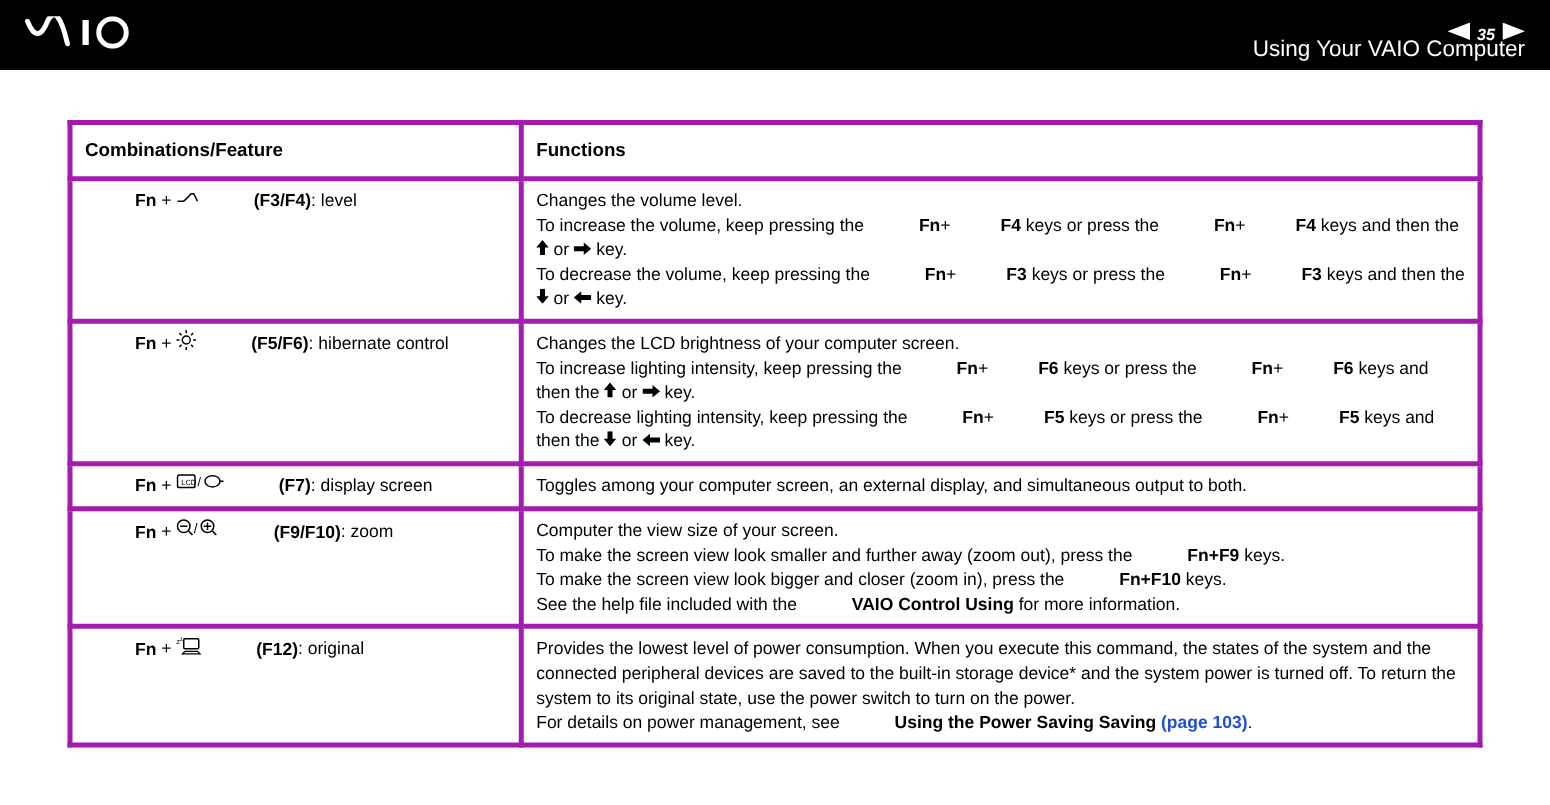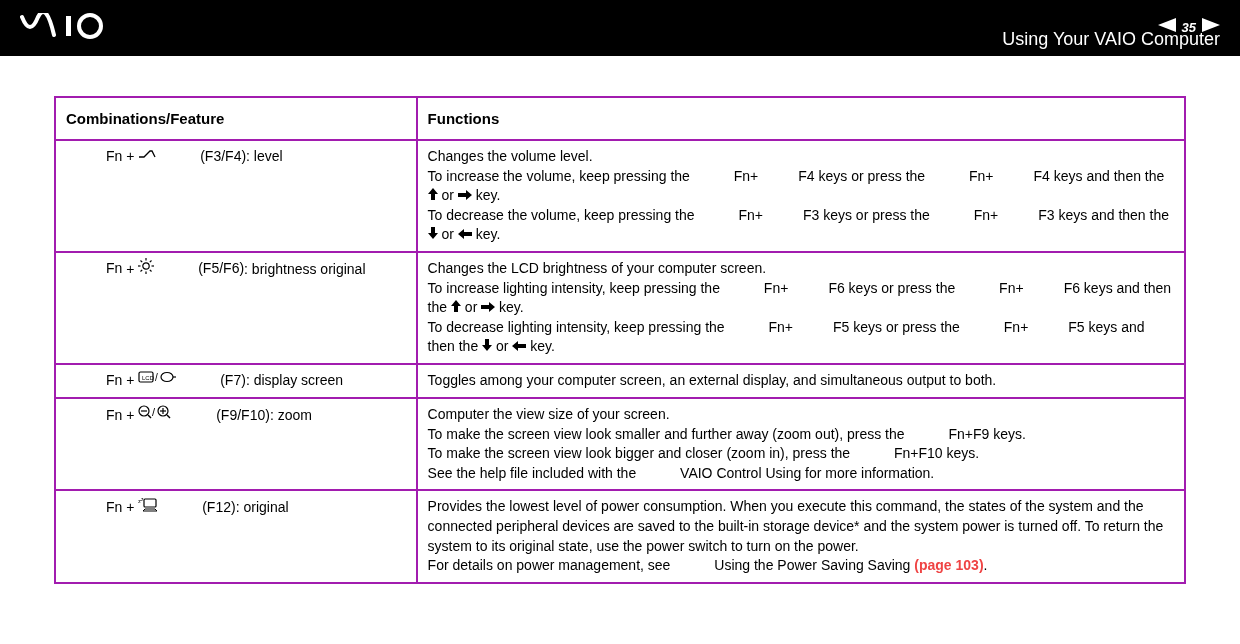--- a/index.html
+++ b/index.html
@@ -45,46 +45,46 @@
     .content {
       padding: 40px 54px 0 54px;
     }
     table {
       width: 100%;
       border-collapse: collapse;
       border: 1.5px solid #000;
       font-size: 14px;
     }
     th, td {
-      border: 2px solid #a21caf;
+      border: 4px solid #a21caf;
       padding: 6px 10px;
       vertical-align: top;
       text-align: left;
       line-height: 1.4;
     }
     th {
       font-size: 15px;
       font-weight: bold;
       padding: 10px;
     }
     col.col1 { width: 32%; }
     col.col2 { width: 68%; }
-    .fn { font-weight: normal; padding-left: 40px; }
+    .fn { font-weight: bold; padding-left: 40px; }
     .arrow-glyph {
       display: inline-block;
       font-size: 13px;
       font-weight: bold;
     }
     .icon-inline {
       display: inline-block;
       vertical-align: middle;
       position: relative;
       top: -1px;
     }
-    .link { color: #ef4444; font-weight: bold; }
+    .link { color: #1d4ed8; font-weight: bold; }
     .nav-tri-left, .nav-tri-right { display:inline-block; }
   </style>
 </head>
 <body>
 
 <div class="header">
   <span class="logo">
     <svg width="110" height="26" viewBox="0 0 110 26">
       <path d="M 2 4 Q 10 24 18 4 Q 26 -12 34 22" stroke="#fff" stroke-width="4" fill="none" stroke-linecap="round"></path>
       <rect x="46" y="3" width="5" height="20" fill="#fff"></rect>
@@ -144,21 +144,21 @@
                 <g stroke="#000" stroke-width="1.2">
                   <line x1="8" y1="0" x2="8" y2="2.5"></line>
                   <line x1="8" y1="13.5" x2="8" y2="16"></line>
                   <line x1="0" y1="8" x2="2.5" y2="8"></line>
                   <line x1="13.5" y1="8" x2="16" y2="8"></line>
                   <line x1="2.5" y1="2.5" x2="4.2" y2="4.2"></line>
                   <line x1="11.8" y1="11.8" x2="13.5" y2="13.5"></line>
                   <line x1="2.5" y1="13.5" x2="4.2" y2="11.8"></line>
                   <line x1="11.8" y1="4.2" x2="13.5" y2="2.5"></line>
                 </g>
-              </svg></span><span class="fn"> (F5/F6)</span><span>: brightness original</span></td>
+              </svg></span><span class="fn"> (F5/F6)</span><span>: hibernate control</span></td>
           <td>
             <div>Changes the LCD brightness of your computer screen.</div>
             <div>To increase lighting intensity, keep pressing the <span class="fn">Fn</span>+<span class="fn">F6</span> keys or press the <span class="fn">Fn</span>+<span class="fn">F6</span> keys and then the <span class="arrow-glyph"><svg width="10" height="12" viewBox="0 0 10 12">
                   <polygon points="5,0 10,6 7,6 7,12 3,12 3,6 0,6" fill="#000"></polygon>
                 </svg></span> or <span class="arrow-glyph"><svg width="14" height="10" viewBox="0 0 14 10">
                   <polygon points="0,3 8,3 8,0 14,5 8,10 8,7 0,7" fill="#000"></polygon>
                 </svg></span> key.</div>
             <div>To decrease lighting intensity, keep pressing the <span class="fn">Fn</span>+<span class="fn">F5</span> keys or press the <span class="fn">Fn</span>+<span class="fn">F5</span> keys and then the <span class="arrow-glyph"><svg width="10" height="12" viewBox="0 0 10 12">
                   <polygon points="5,12 10,6 7,6 7,0 3,0 3,6 0,6" fill="#000"></polygon>
                 </svg></span> or <span class="arrow-glyph"><svg width="14" height="10" viewBox="0 0 14 10">

